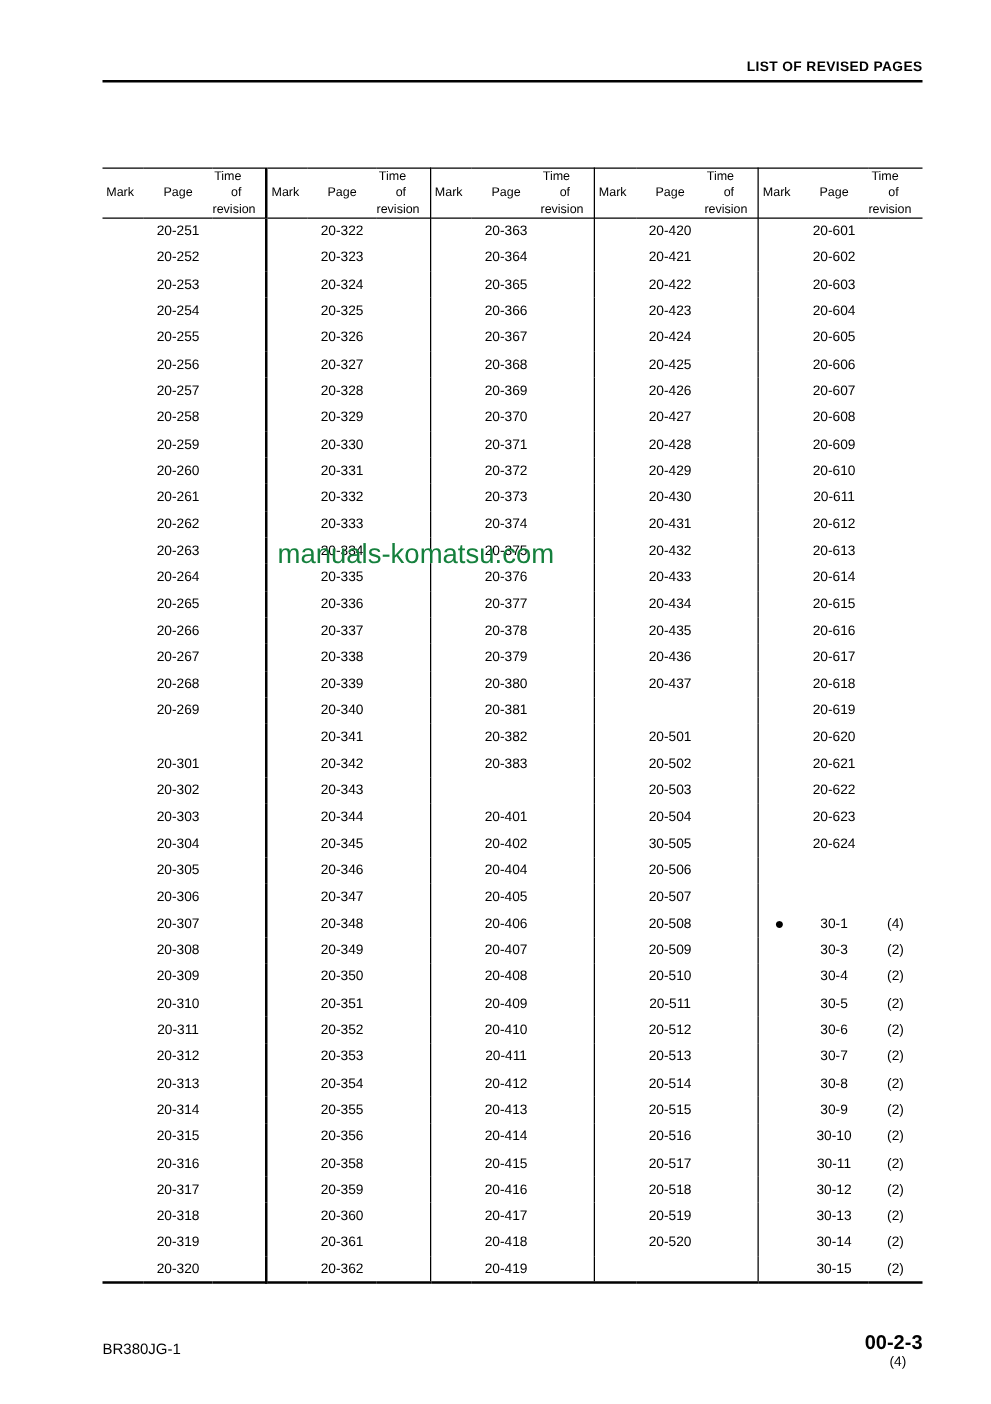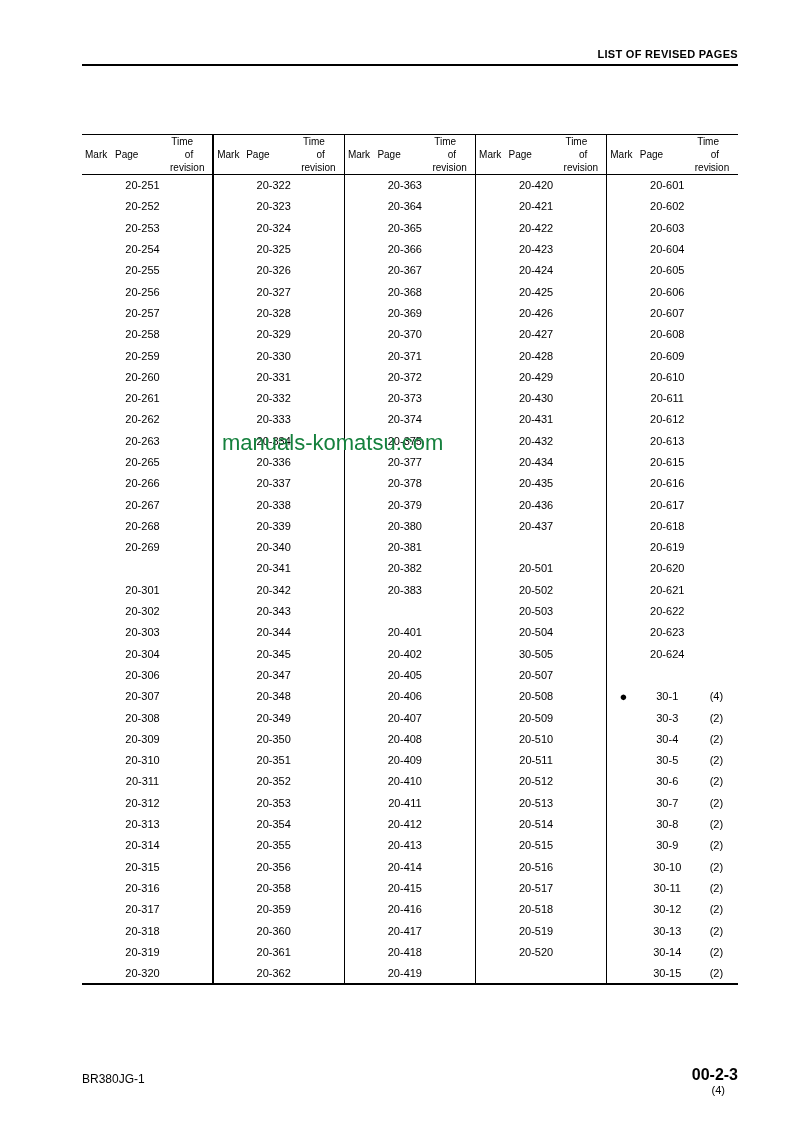--- a/index.html
+++ b/index.html
@@ -8,21 +8,21 @@
   .header-title { position: absolute; right: 55px; top: 48px; font-size: 11px;
                   font-weight: bold; letter-spacing: 0.3px; }
   .header-rule { position: absolute; left: 82px; width: 656px; top: 64px; height: 2px; background: #000; }
   .table-wrap { position: absolute; left: 82px; top: 134px; width: 656px; }
   table { border-collapse: collapse; width: 656px; table-layout: fixed; font-size: 11px; }
   thead tr { height: 32px; }
   thead th { font-weight: normal; font-size: 10px; vertical-align: middle;
              border-top: 1px solid #000; border-bottom: 1px solid #000; padding: 0; }
   th.time { font-size: 10px; line-height: 13px; text-align: right; padding-right: 19px; }
   th.mark { text-align: left; padding-left: 3px; }
-  th.page { text-align: left; }
+  th.page { text-align: center; }
   tbody tr { height: 21.3px; }
   td { padding: 0; text-align: center; vertical-align: middle; white-space: nowrap; }
   td.page { font-size: 11px; }
   td.time { font-size: 11px; text-align: center; }
   td.mark { text-align: center; font-size: 13px; }
   .sep { border-right: 1px solid #000; }
   .sep-thick { border-right: 2px solid #000; }
   tbody tr:last-child td { border-bottom: 2px solid #000; }
   col.c-mark { width: 33px; }
   col.c-page { width: 55px; }
@@ -309,20 +309,37 @@
           <td class="time sep"></td>
           <td class="mark"></td>
           <td class="page">20-432</td>
           <td class="time sep"></td>
           <td class="mark"></td>
           <td class="page">20-613</td>
           <td class="time "></td>
         </tr>
         <tr>
           <td class="mark"></td>
+          <td class="page">20-264</td>
+          <td class="time sep-thick"></td>
+          <td class="mark"></td>
+          <td class="page">20-335</td>
+          <td class="time sep"></td>
+          <td class="mark"></td>
+          <td class="page">20-376</td>
+          <td class="time sep"></td>
+          <td class="mark"></td>
+          <td class="page">20-433</td>
+          <td class="time sep"></td>
+          <td class="mark"></td>
+          <td class="page">20-614</td>
+          <td class="time "></td>
+        </tr>
+        <tr>
+          <td class="mark"></td>
           <td class="page">20-265</td>
           <td class="time sep-thick"></td>
           <td class="mark"></td>
           <td class="page">20-336</td>
           <td class="time sep"></td>
           <td class="mark"></td>
           <td class="page">20-377</td>
           <td class="time sep"></td>
           <td class="mark"></td>
           <td class="page">20-434</td>
@@ -475,20 +492,37 @@
           <td class="page">20-345</td>
           <td class="time sep"></td>
           <td class="mark"></td>
           <td class="page">20-402</td>
           <td class="time sep"></td>
           <td class="mark"></td>
           <td class="page">30-505</td>
           <td class="time sep"></td>
           <td class="mark"></td>
           <td class="page">20-624</td>
+          <td class="time "></td>
+        </tr>
+        <tr>
+          <td class="mark"></td>
+          <td class="page">20-305</td>
+          <td class="time sep-thick"></td>
+          <td class="mark"></td>
+          <td class="page">20-346</td>
+          <td class="time sep"></td>
+          <td class="mark"></td>
+          <td class="page">20-404</td>
+          <td class="time sep"></td>
+          <td class="mark"></td>
+          <td class="page">20-506</td>
+          <td class="time sep"></td>
+          <td class="mark"></td>
+          <td class="page"></td>
           <td class="time "></td>
         </tr>
         <tr>
           <td class="mark"></td>
           <td class="page">20-306</td>
           <td class="time sep-thick"></td>
           <td class="mark"></td>
           <td class="page">20-347</td>
           <td class="time sep"></td>
           <td class="mark"></td>

